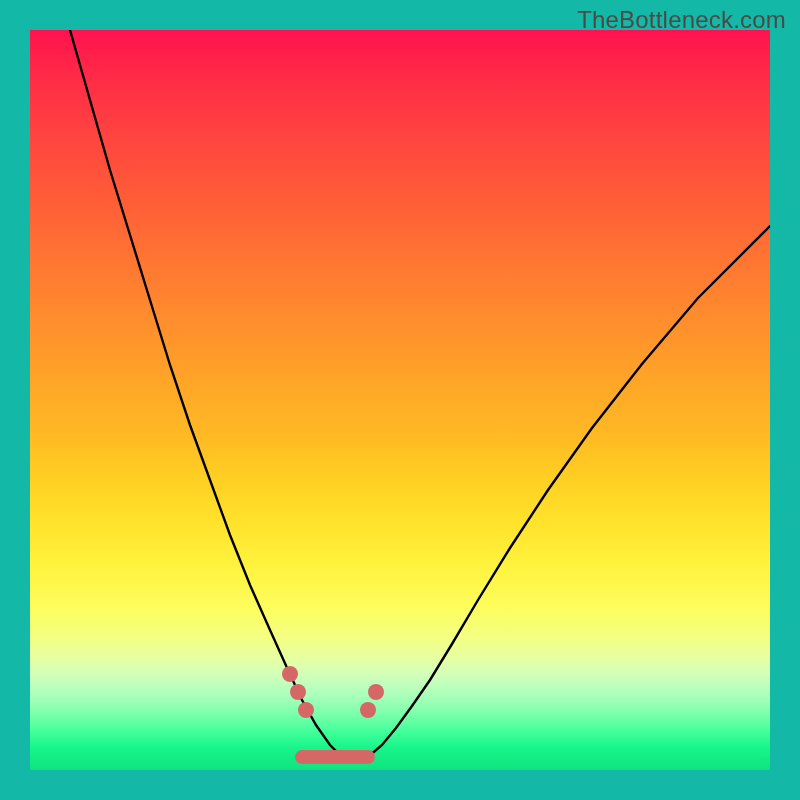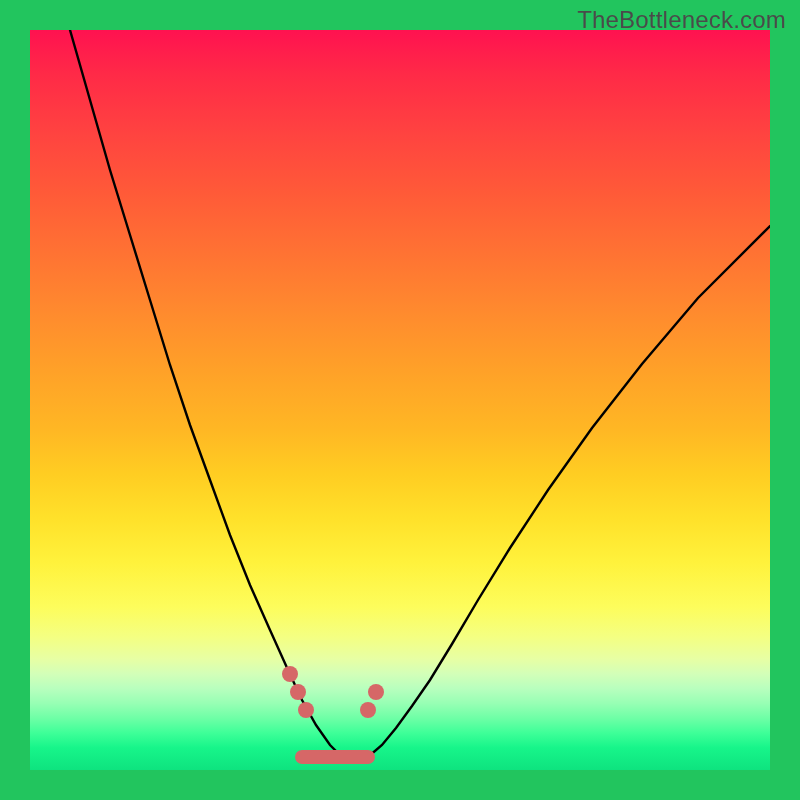--- a/index.html
+++ b/index.html
@@ -1,21 +1,21 @@
 <!DOCTYPE html>
 <html><head>
 <meta charset="utf-8">
 <style>
   * { margin: 0; padding: 0; box-sizing: border-box; }
   html, body { width: 800px; height: 800px; overflow: hidden; background: #000; }
   .frame {
     position: relative;
     width: 800px;
     height: 800px;
-    background: #22c55e;
+    background: #14b8a6;
   }
   .watermark {
     position: absolute;
     top: 6px;
     right: 14px;
     font-family: Arial, Helvetica, sans-serif;
     font-size: 24px;
     font-weight: 400;
     color: #4a4a4a;
     letter-spacing: 0.2px;

